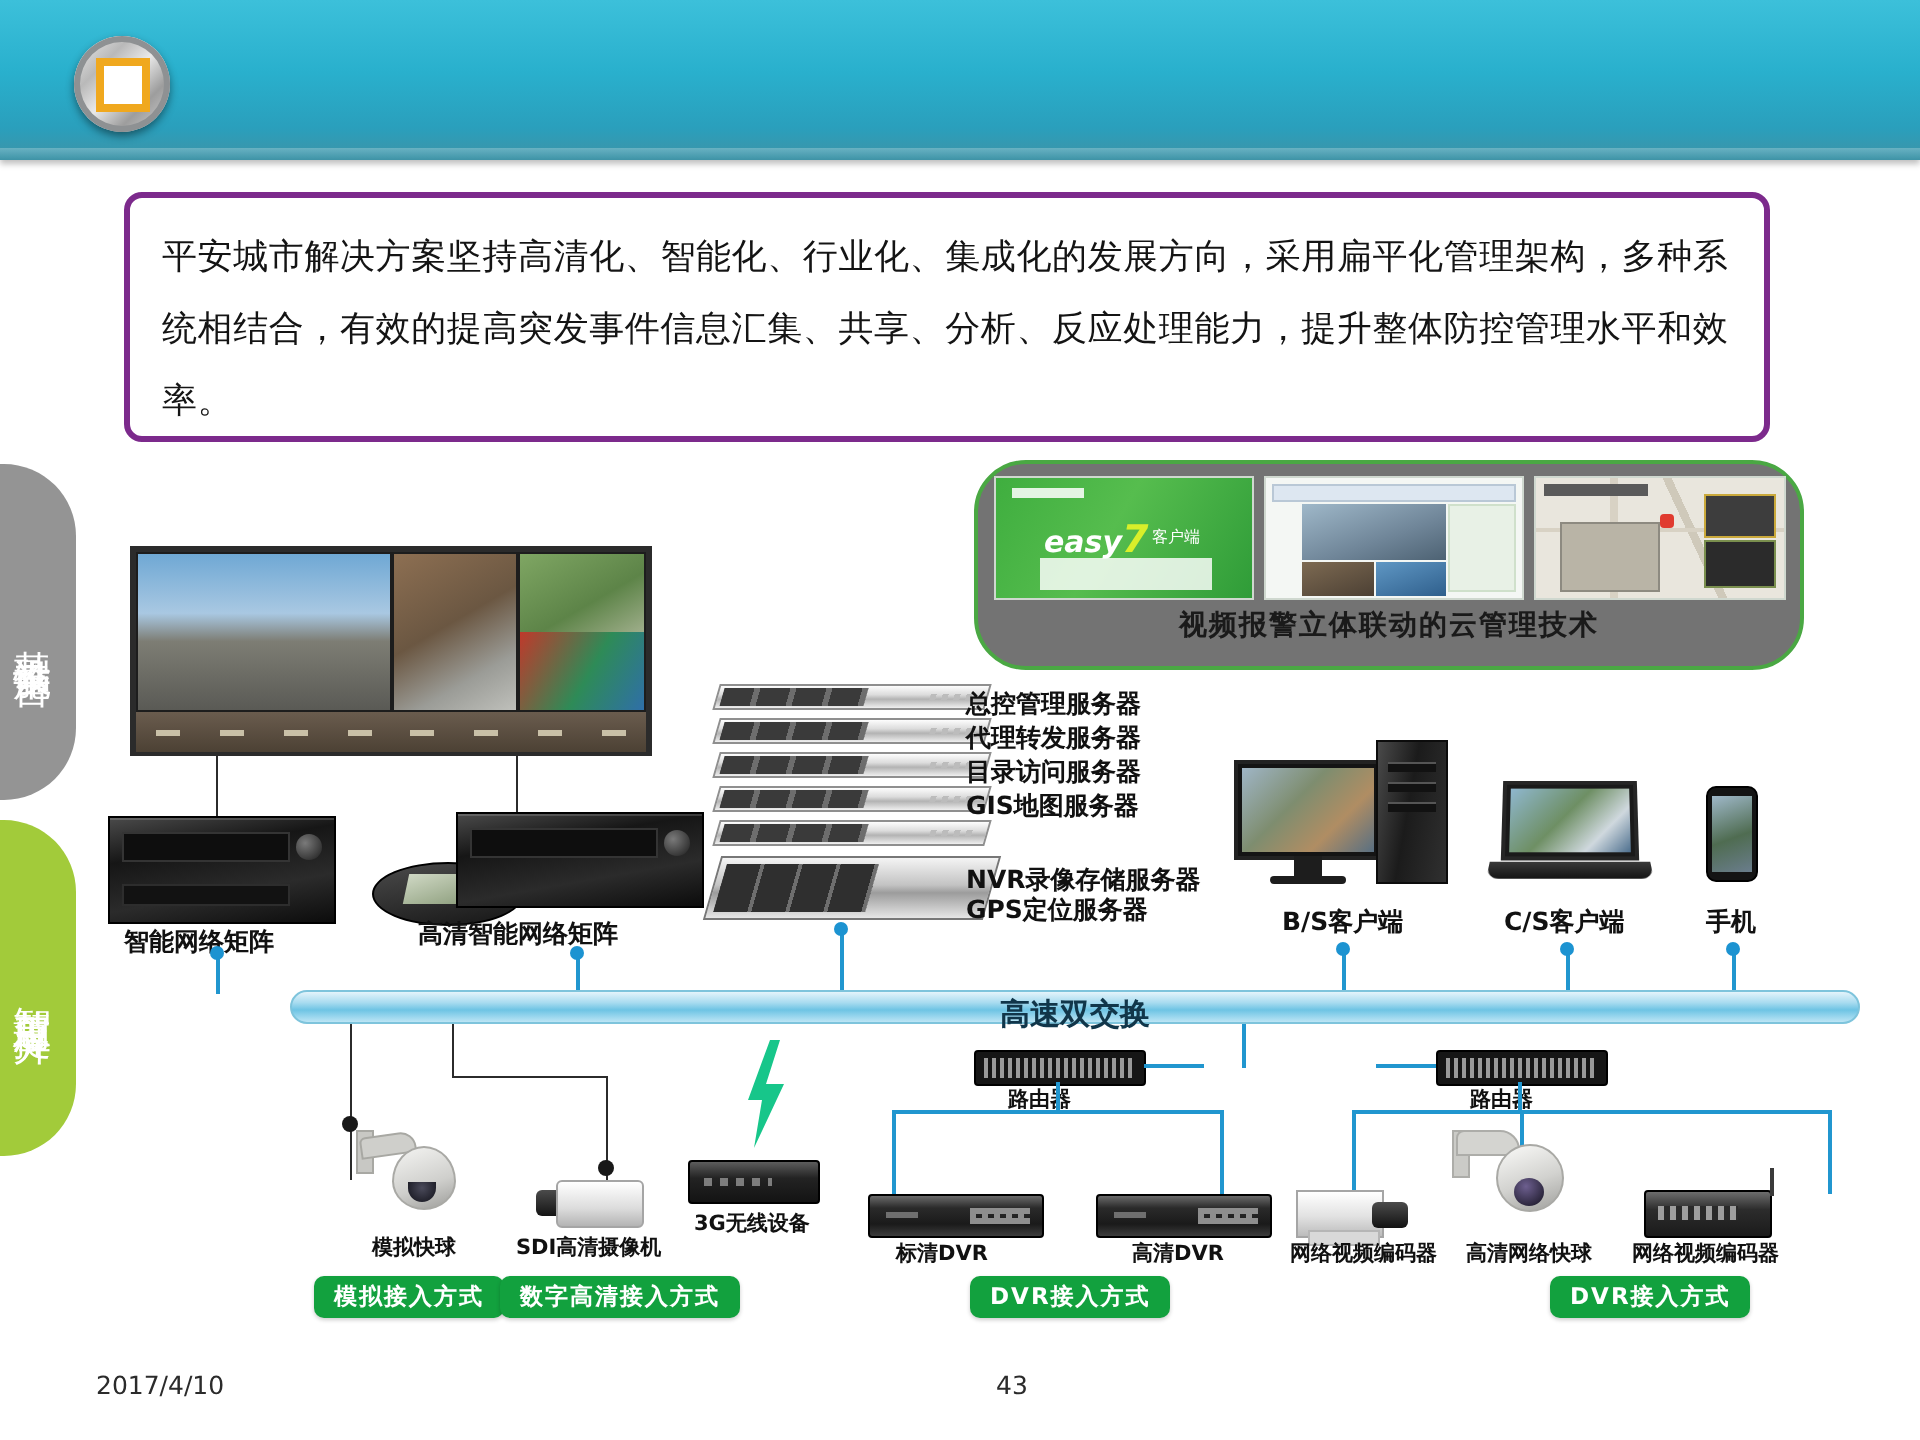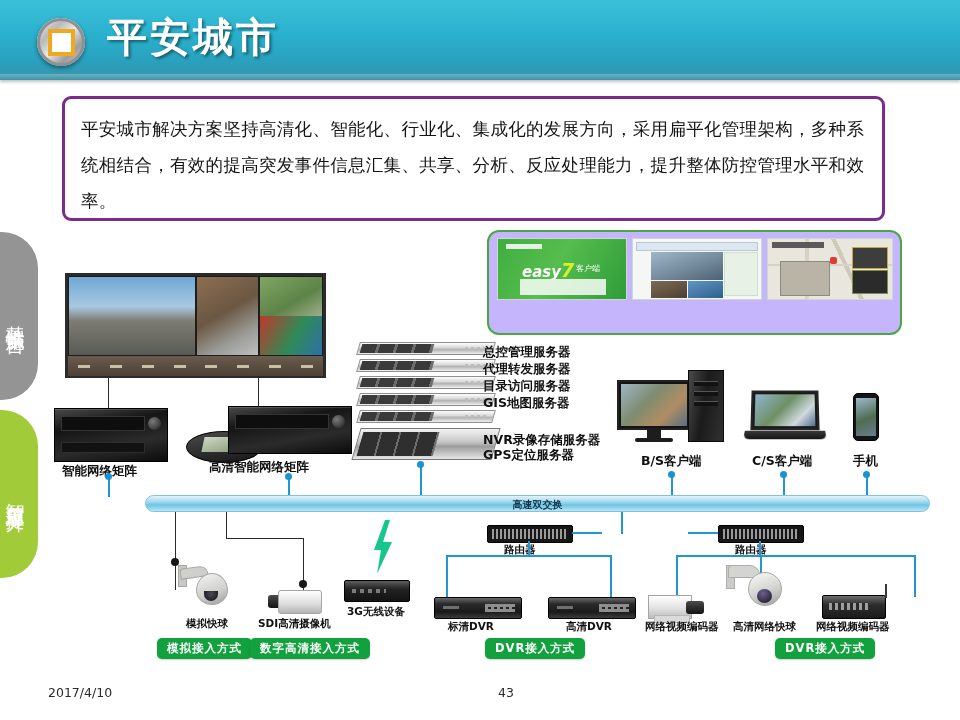--- a/index.html
+++ b/index.html
@@ -51,21 +51,21 @@
   .desc-box p{
     margin:0;font-size:17.5px;line-height:36px;color:#141414;letter-spacing:.3px;
   }
   
   .diagram{position:absolute;left:0;top:225px;width:960px;height:450px;}
   .lbl{position:absolute;font-size:12.5px;font-weight:bold;color:#111;white-space:nowrap;}
   .lbl-sm{position:absolute;font-size:10.5px;font-weight:bold;color:#111;white-space:nowrap;}
   
   .cloud-panel{
     position:absolute;left:487px;top:5px;width:415px;height:105px;
-    border:2px solid #4aa843;border-radius:12px;background:#c4b5fd;box-sizing:border-box;
+    border:2px solid #4aa843;border-radius:26px;background:#737373;box-sizing:border-box;
   }
   .cloud-shots{position:absolute;left:8px;top:6px;width:397px;height:62px;display:flex;gap:5px;}
   .shot{height:62px;border:1px solid #cfd8cf;box-sizing:border-box;overflow:hidden;position:relative;}
   .shot1{width:130px;background:linear-gradient(120deg,#3fae3f 0%,#56bd4e 45%,#2f9c38 100%);}
   .shot1 .e7{position:absolute;left:24px;top:20px;color:#fff;font-size:15px;font-weight:bold;font-style:italic;}
   .shot1 .e7 i{color:#d9ef2a;font-size:19px;}
   .shot1 .cn{position:absolute;left:78px;top:24px;color:#fff;font-size:8px;}
   .shot1 .logo{position:absolute;left:8px;top:5px;width:36px;height:5px;background:rgba(255,255,255,.85);}
   .shot1 .form{position:absolute;left:22px;top:40px;width:86px;height:16px;background:rgba(255,255,255,.82);}
   .shot2{width:130px;background:#f4f7f4;}
@@ -143,21 +143,21 @@
   .laptop .lid{position:absolute;left:7px;top:0;width:68px;height:40px;background:#1a1a1a;border:2px solid #262626;box-sizing:border-box;padding:2px;transform:perspective(120px) rotateX(6deg);}
   .laptop .lid .scr{width:100%;height:100%;background:linear-gradient(135deg,#8fb7cf,#6e8f64 45%,#cfd8de 75%,#4d6f8e);}
   .laptop .base{position:absolute;left:0;top:40px;width:82px;height:10px;border-radius:0 0 6px 6px;
     background:linear-gradient(180deg,#3a3a3a,#141414);transform:perspective(120px) rotateX(32deg);}
   .phone{position:absolute;width:26px;height:48px;border-radius:5px;background:#141414;border:1px solid #000;padding:4px 2px;box-sizing:border-box;}
   .phone .scr{width:100%;height:100%;background:linear-gradient(160deg,#9fb8c9,#4f6c51 55%,#6a7d8c);}
   
   .bus{position:absolute;left:145px;top:270px;width:785px;height:17px;border-radius:9px;
     background:linear-gradient(180deg,#e4f4fb 0%,#a9dcf0 35%,#6ec4e4 60%,#bce5f5 100%);
     border:1px solid #7ec4dc;box-sizing:border-box;}
-  .bus span{position:absolute;left:0;right:0;top:2px;text-align:center;font-size:10px;font-weight:bold;color:#11364a;}
+  .bus span{position:absolute;left:0;right:0;top:2px;text-align:center;font-size:15px;font-weight:bold;color:#11364a;}
   
   .vline{position:absolute;background:#2b2b2b;width:1px;}
   .vline-b{position:absolute;background:#2196cf;width:2px;}
   .hline-b{position:absolute;background:#2196cf;height:2px;}
   .dot-b{position:absolute;width:7px;height:7px;border-radius:50%;background:#1c93d1;}
   .dot-k{position:absolute;width:8px;height:8px;border-radius:50%;background:#181818;}
   
   .router{position:absolute;width:84px;height:16px;background:#161616;border:1px solid #000;border-radius:2px;}
   .router .ports{position:absolute;left:4px;top:3px;right:4px;bottom:3px;
     background:repeating-linear-gradient(90deg,#9a9a9a 0 2px,#161616 2px 4px);}
@@ -217,21 +217,20 @@
   .footer-date{position:absolute;left:48px;top:685px;font-size:12.5px;color:#2b2b2b;}
   .footer-page{position:absolute;left:0;top:685px;width:960px;text-align:center;font-size:12.5px;color:#2b2b2b;margin-left:26px;}
 </style>
 </head>
 <body>
 
 <div class="header">
   <div class="logo-badge">
     <div class="logo-inner"></div>
   </div>
-  <div class="header-title">平安城市</div>
 </div>
 
 <div class="side-tab tab-gray">
   <span>基础设施平台</span>
 </div>
 <div class="side-tab tab-green">
   <span>智慧应用提升</span>
 </div>
 
 <div class="desc-box">
@@ -257,20 +256,21 @@
       </div>
       <div class="shot shot3">
         <div class="road"></div>
         <div class="hdr"></div>
         <div class="pop"></div>
         <div class="pin"></div>
         <div class="panelA"></div>
         <div class="panelB"></div>
       </div>
     </div>
+    <div class="cloud-cap">视频报警立体联动的云管理技术</div>
   </div>
 
   <div class="vwall">
     <div class="vwall-grid">
       <div class="vw-cell vw-a"></div>
       <div class="vw-cell vw-b"></div>
       <div class="vw-cell vw-c">
         <div class="vw-c1"></div>
         <div class="vw-c2"></div>
       </div>

